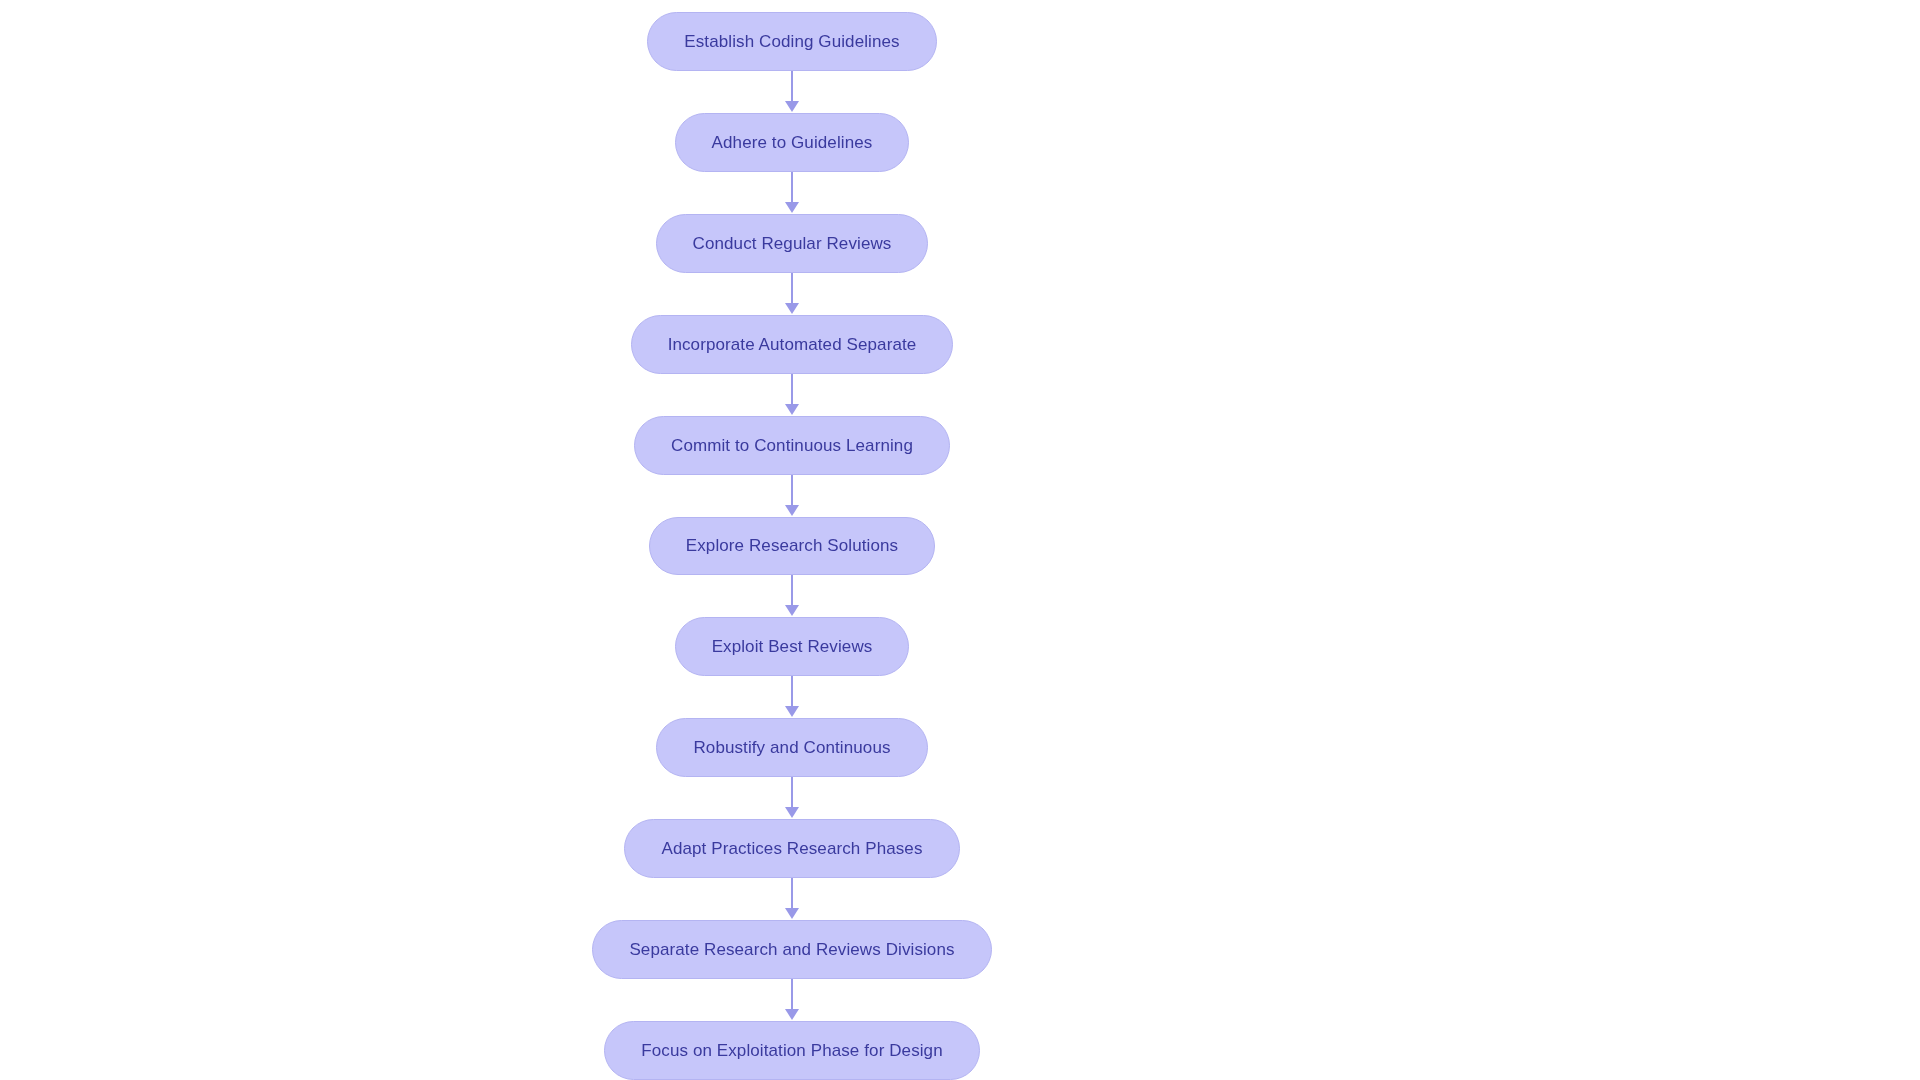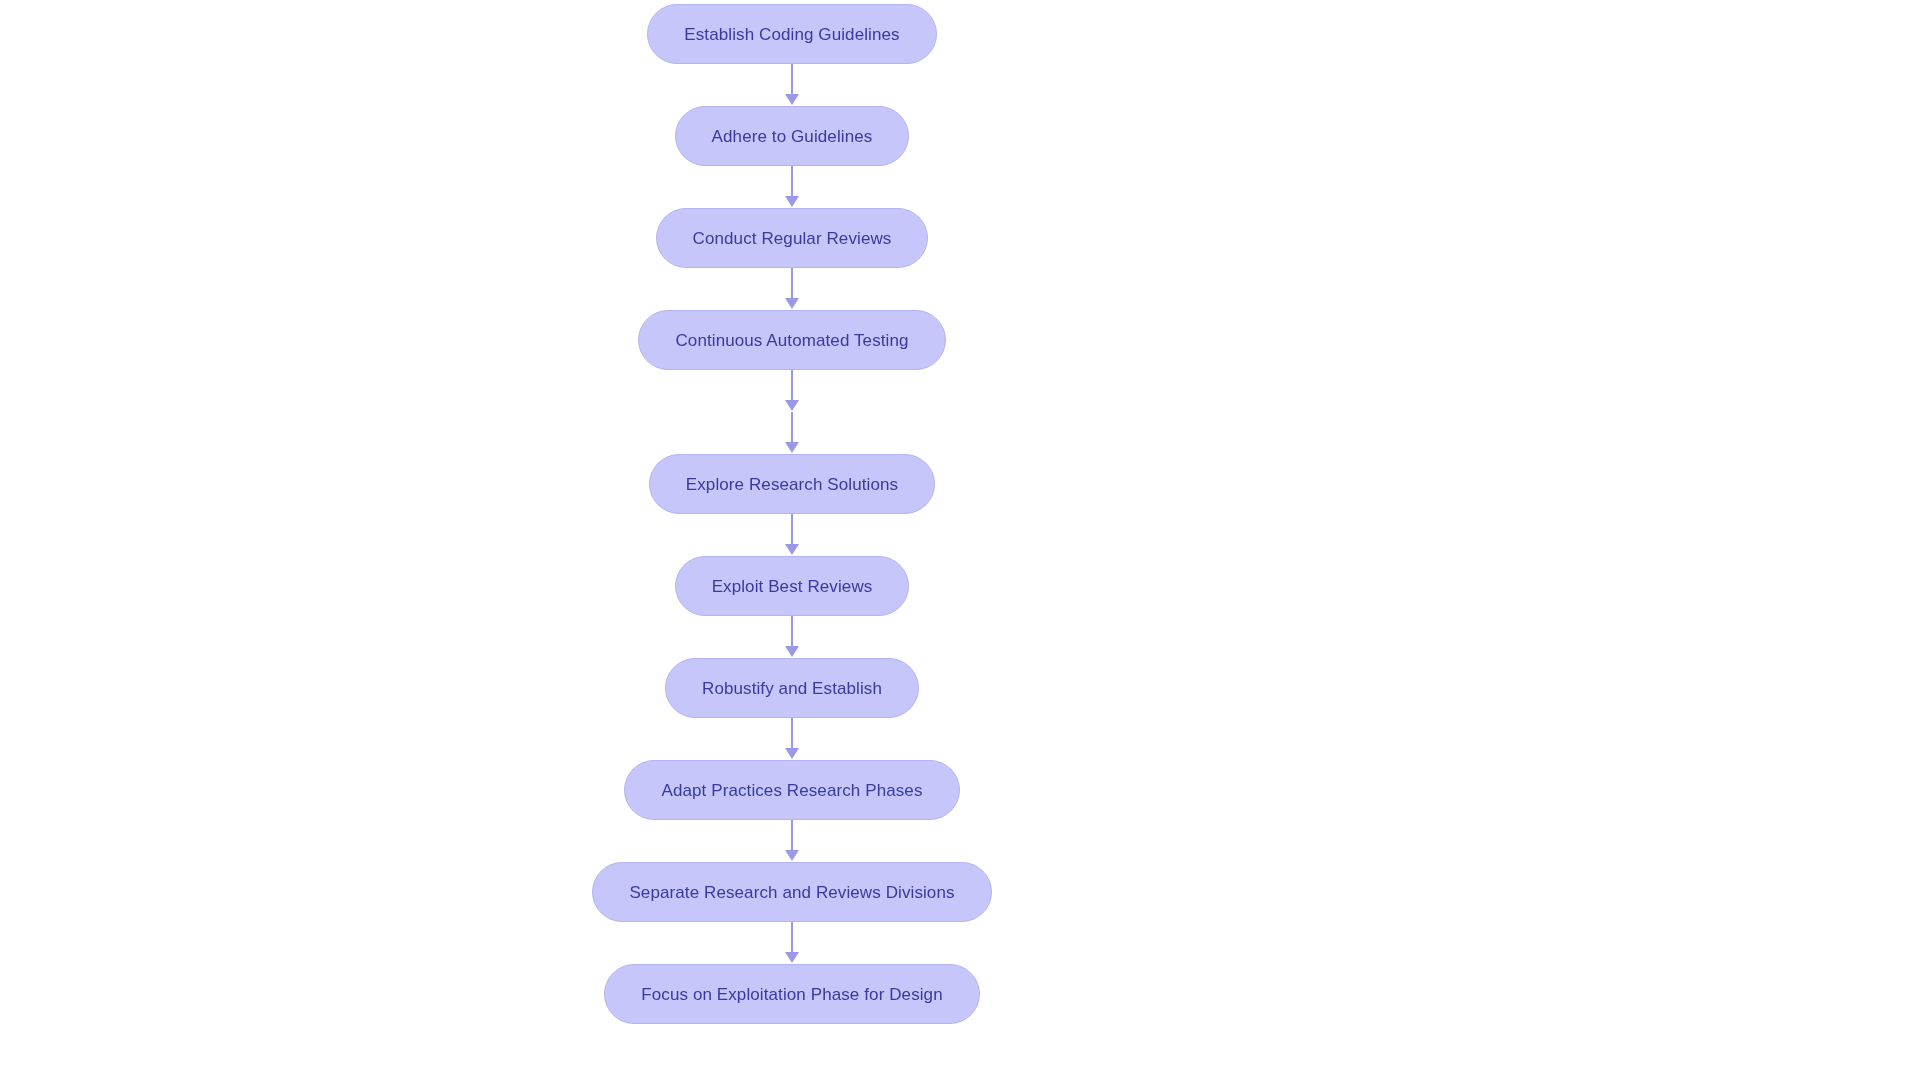--- a/index.html
+++ b/index.html
@@ -15,21 +15,21 @@
   }
 
   #flowchart {
     position: relative;
     width: 1584px;
     height: 1080px;
     display: flex;
     flex-direction: column;
     align-items: center;
     box-sizing: border-box;
-    padding-top: 4px;
+    padding-top: 12px;
     text-align: center;
   }
 
   .node {
     box-sizing: border-box;
     height: 60px;
     min-width: 120px;
     padding: 0 36px;
     display: flex;
     align-items: center;
@@ -85,46 +85,49 @@
       <polygon points="5,30 19,30 12,41"></polygon>
     </svg>
     <div class="node">
       <span class="node-label">Conduct Regular Reviews</span>
     </div>
     <svg class="connector" viewBox="0 0 24 42" width="24" height="42">
       <line x1="12" y1="0" x2="12" y2="32"></line>
       <polygon points="5,30 19,30 12,41"></polygon>
     </svg>
     <div class="node">
-      <span class="node-label">Continuous Automated Testing</span>
+      <span class="node-label">Incorporate Automated Separate</span>
     </div>
     <svg class="connector" viewBox="0 0 24 42" width="24" height="42">
       <line x1="12" y1="0" x2="12" y2="32"></line>
       <polygon points="5,30 19,30 12,41"></polygon>
     </svg>
+    <div class="node">
+      <span class="node-label">Commit to Continuous Learning</span>
+    </div>
     <svg class="connector" viewBox="0 0 24 42" width="24" height="42">
       <line x1="12" y1="0" x2="12" y2="32"></line>
       <polygon points="5,30 19,30 12,41"></polygon>
     </svg>
     <div class="node">
       <span class="node-label">Explore Research Solutions</span>
     </div>
     <svg class="connector" viewBox="0 0 24 42" width="24" height="42">
       <line x1="12" y1="0" x2="12" y2="32"></line>
       <polygon points="5,30 19,30 12,41"></polygon>
     </svg>
     <div class="node">
       <span class="node-label">Exploit Best Reviews</span>
     </div>
     <svg class="connector" viewBox="0 0 24 42" width="24" height="42">
       <line x1="12" y1="0" x2="12" y2="32"></line>
       <polygon points="5,30 19,30 12,41"></polygon>
     </svg>
     <div class="node">
-      <span class="node-label">Robustify and Establish</span>
+      <span class="node-label">Robustify and Continuous</span>
     </div>
     <svg class="connector" viewBox="0 0 24 42" width="24" height="42">
       <line x1="12" y1="0" x2="12" y2="32"></line>
       <polygon points="5,30 19,30 12,41"></polygon>
     </svg>
     <div class="node">
       <span class="node-label">Adapt Practices Research Phases</span>
     </div>
     <svg class="connector" viewBox="0 0 24 42" width="24" height="42">
       <line x1="12" y1="0" x2="12" y2="32"></line>

